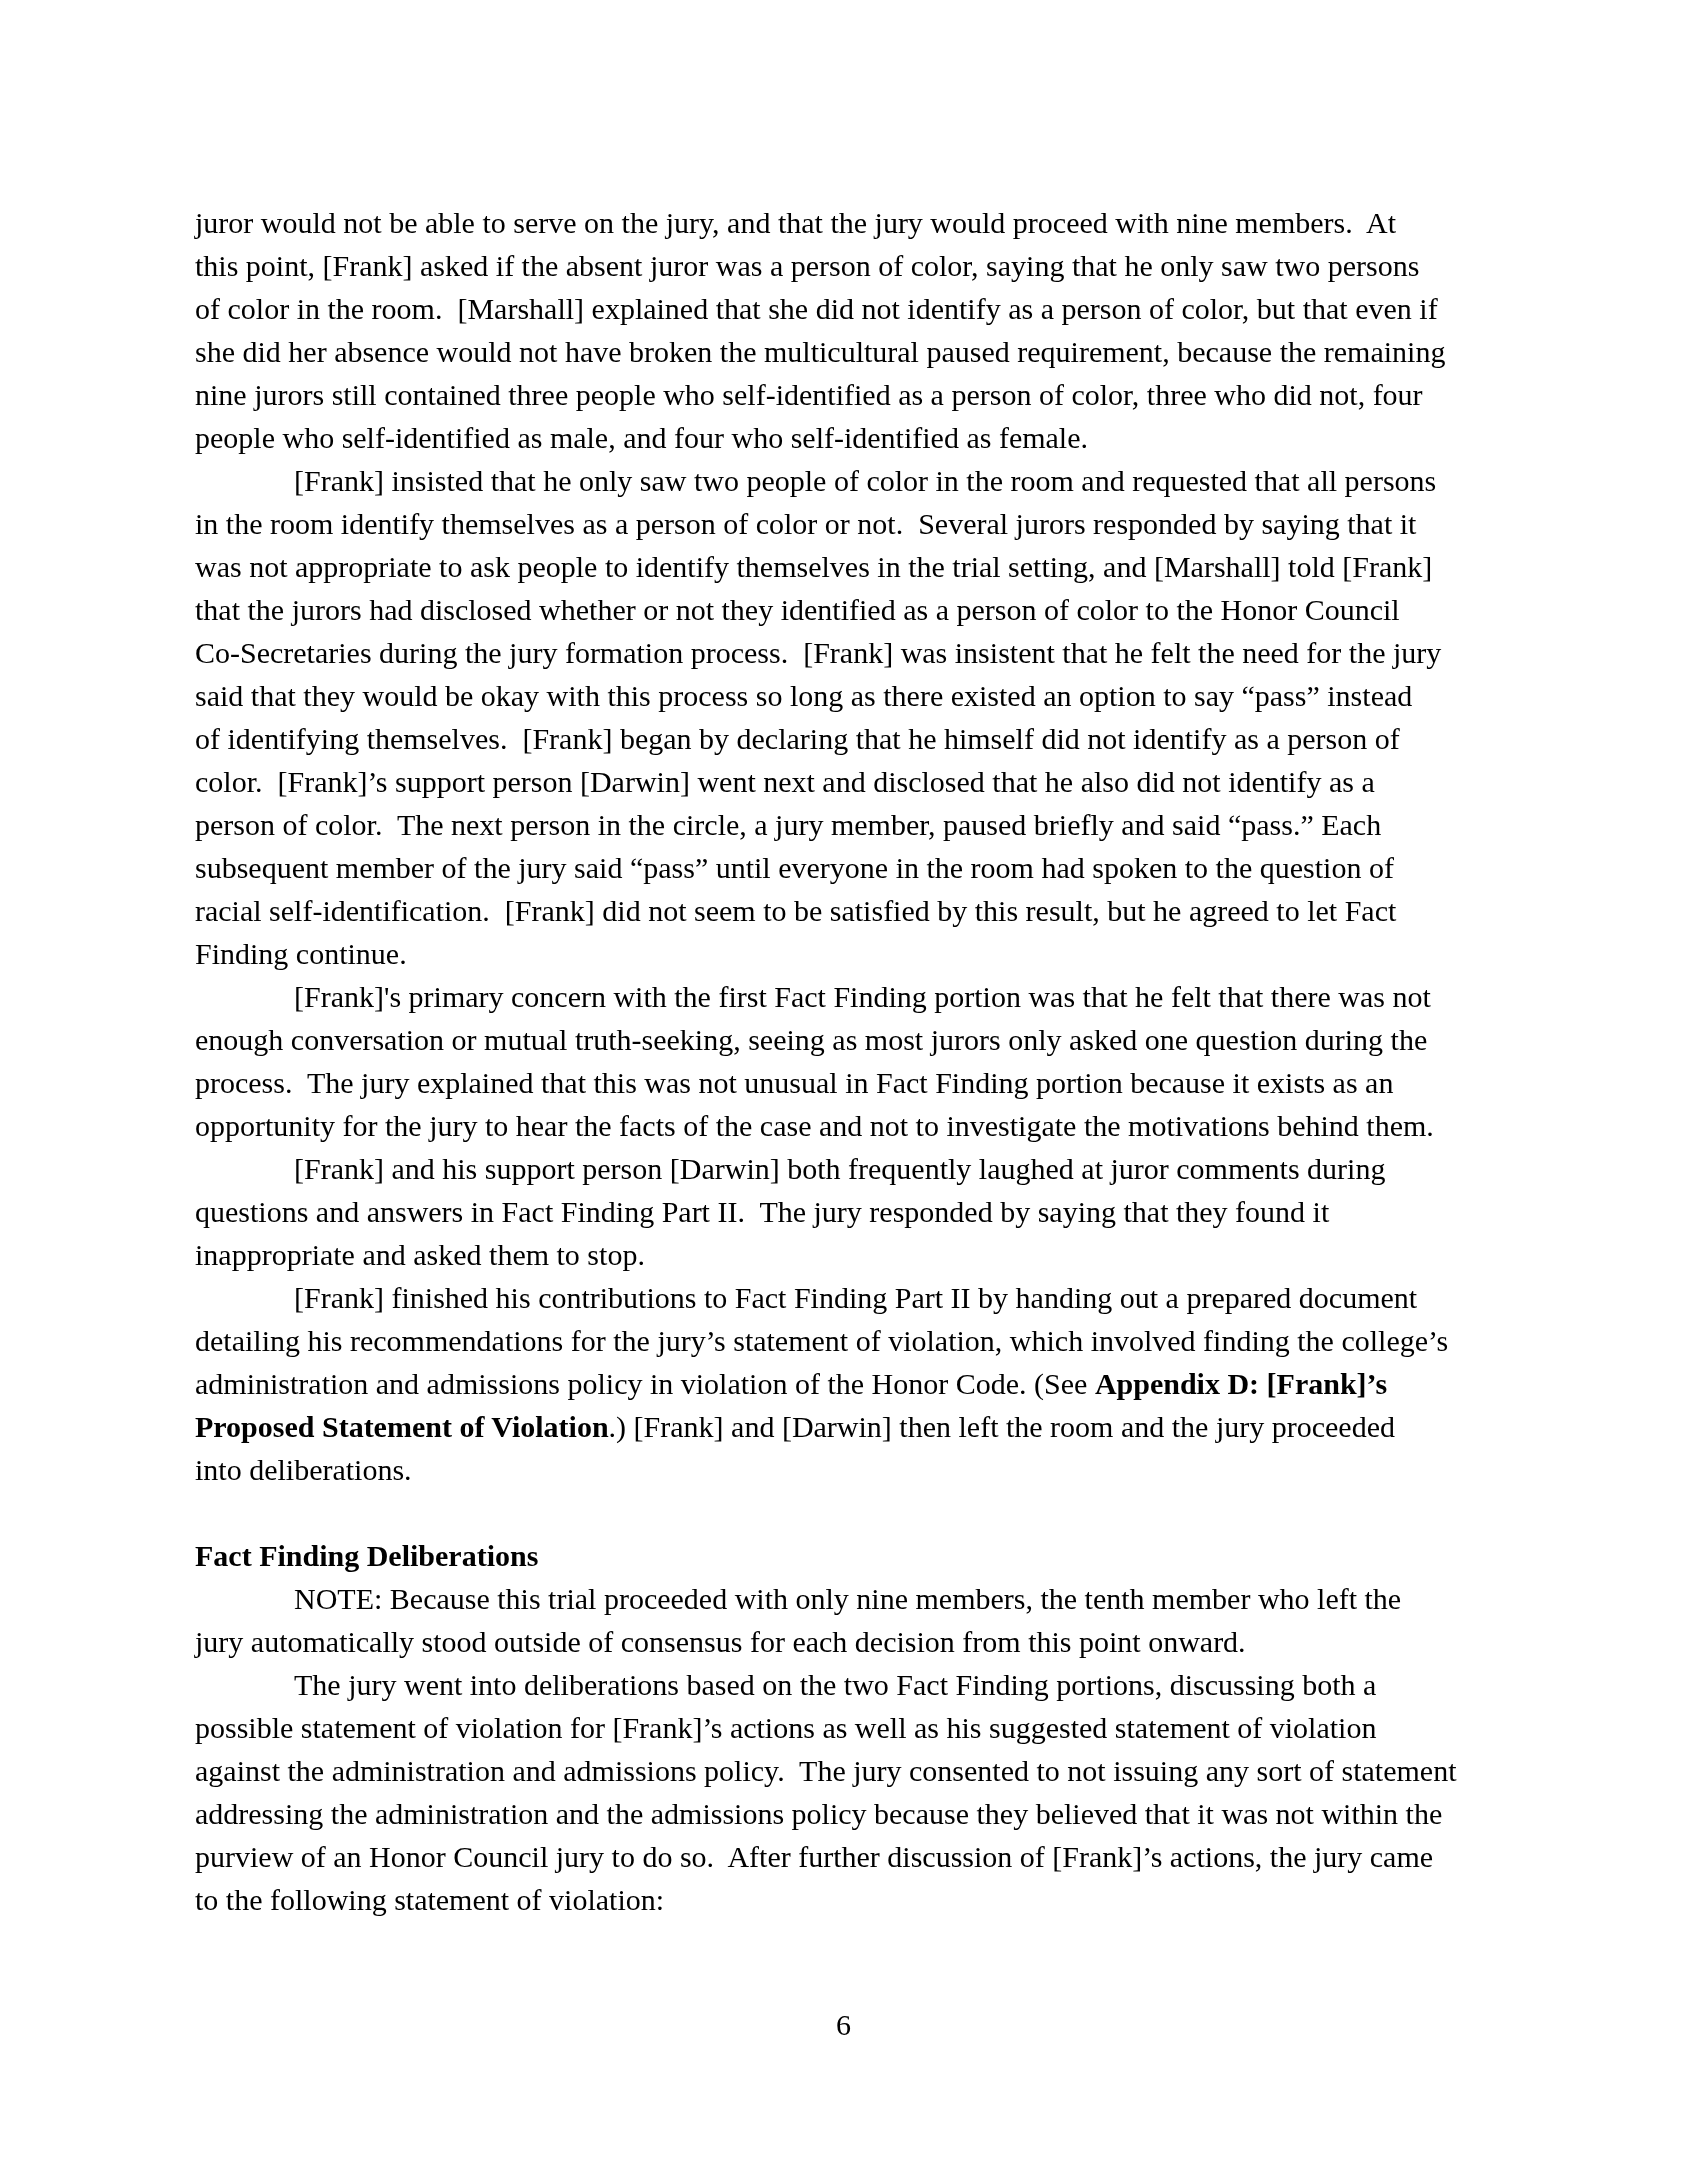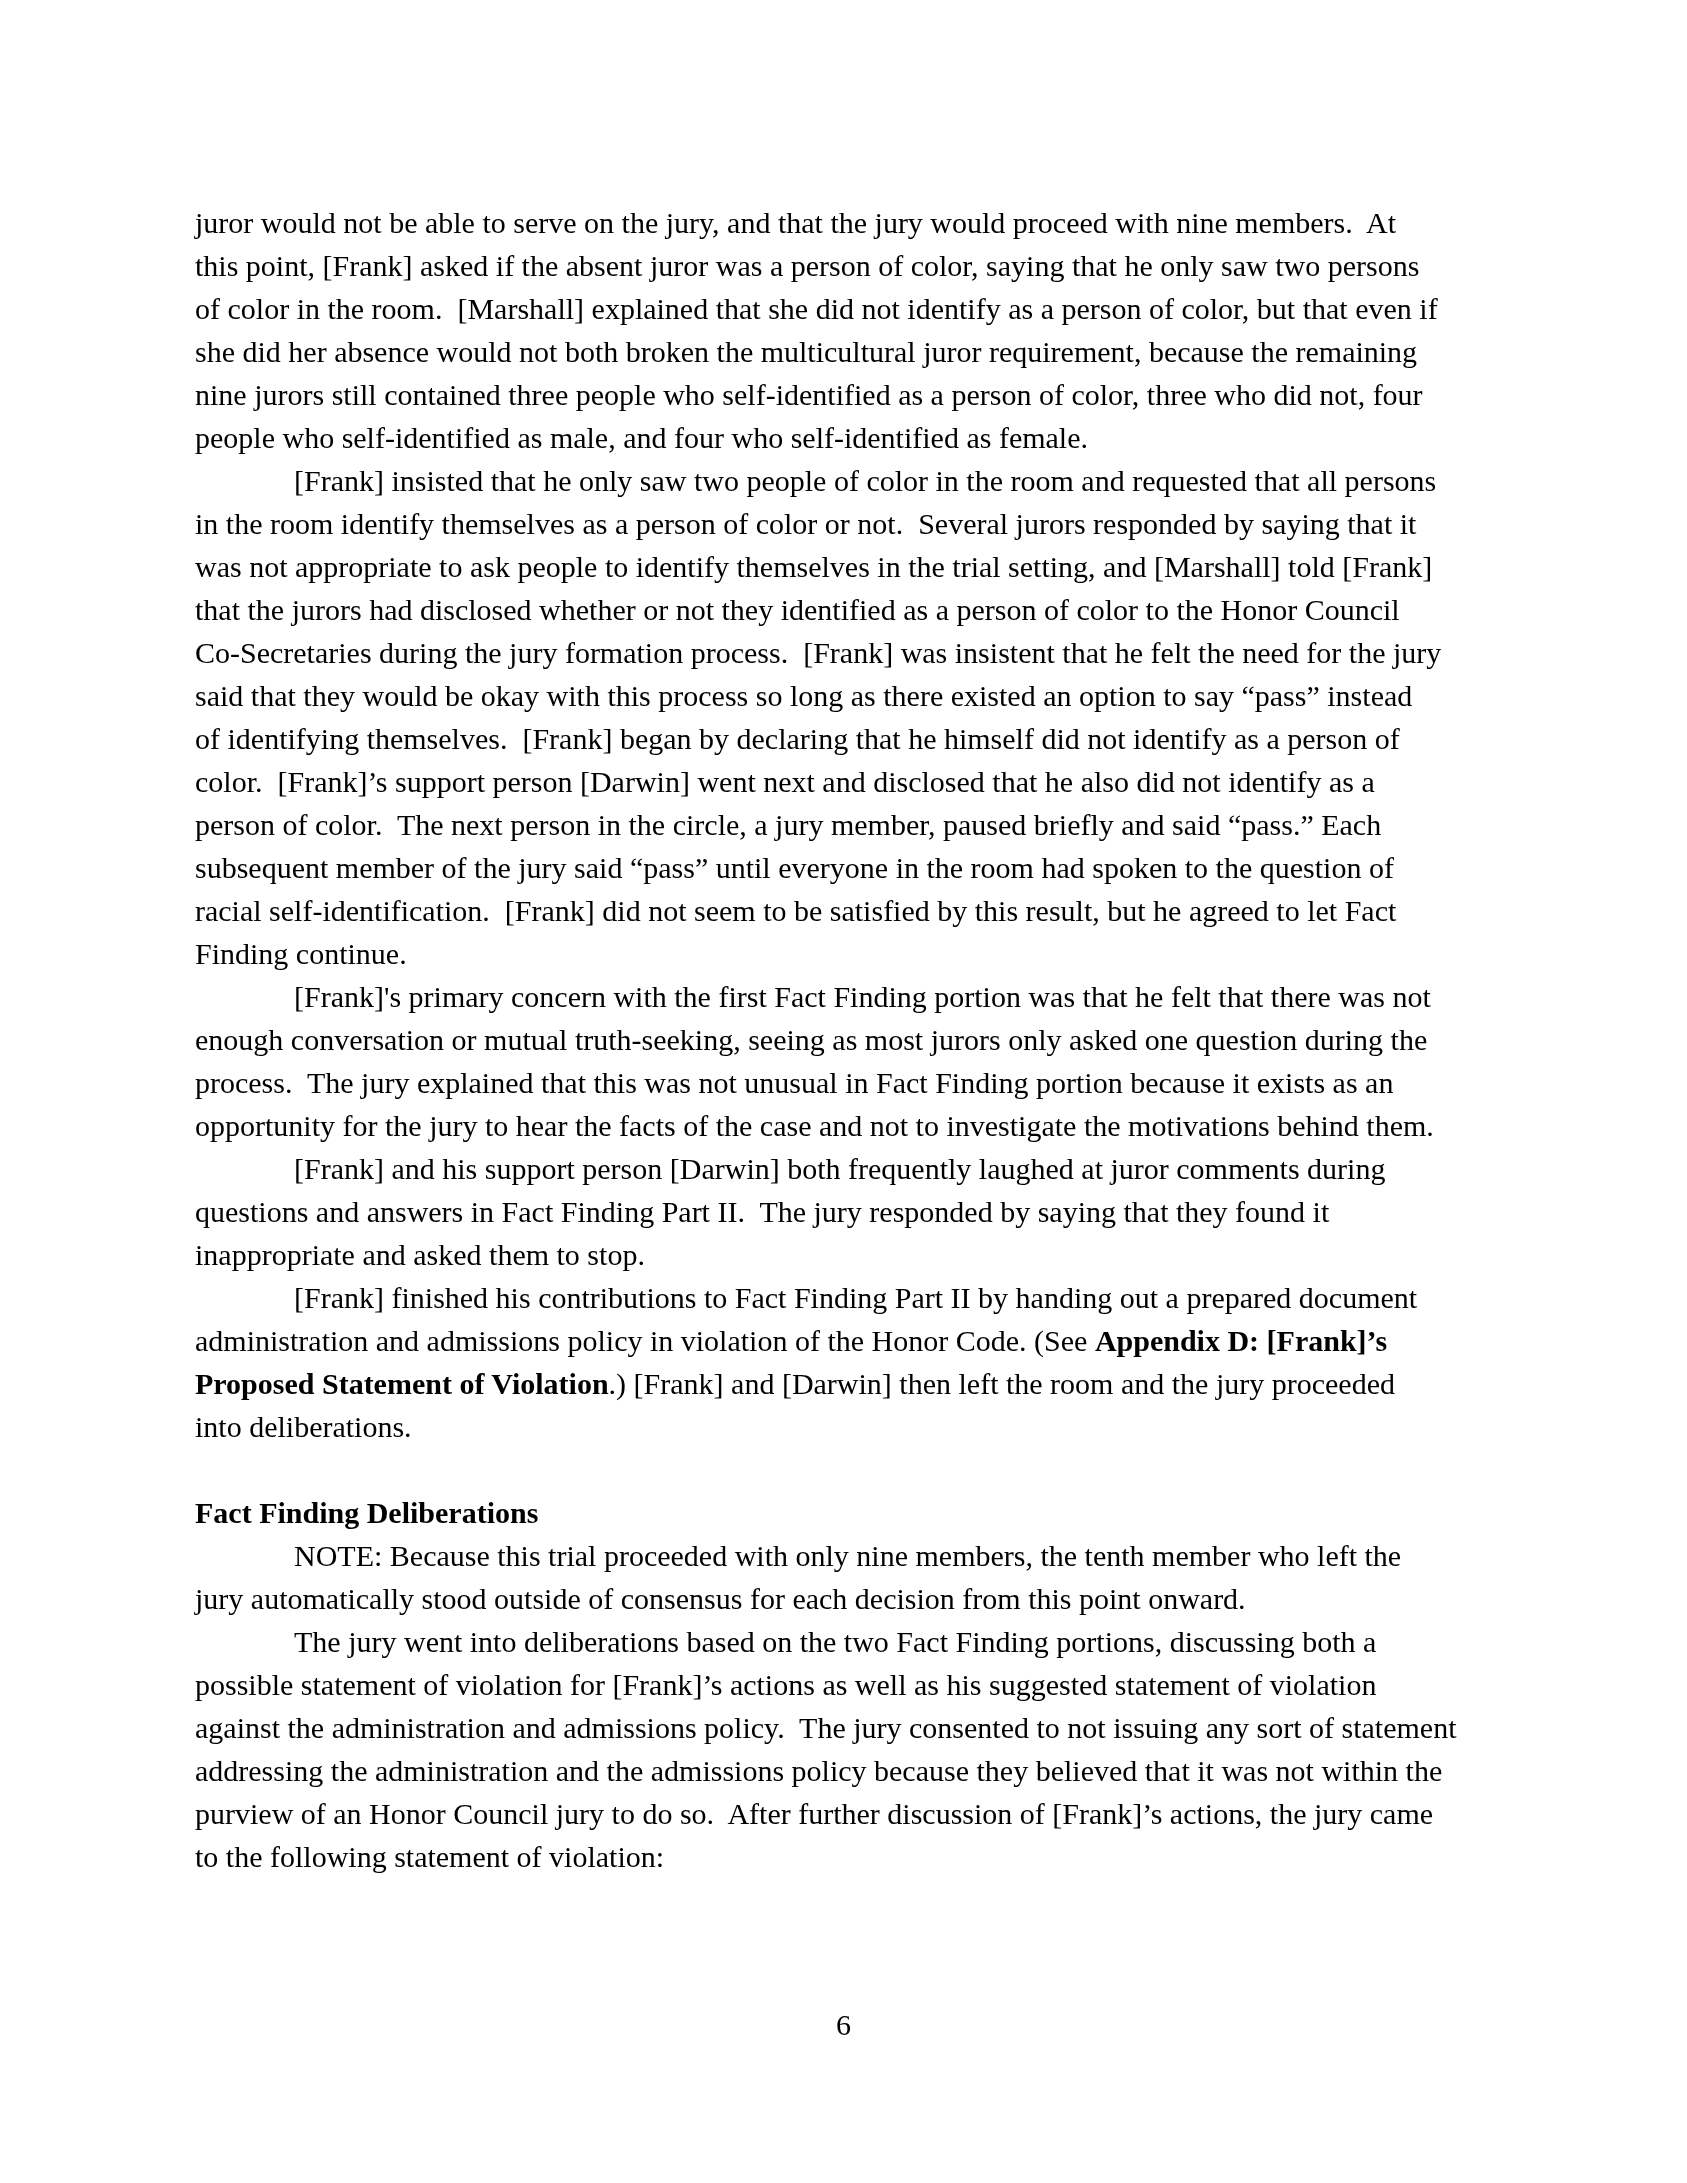--- a/index.html
+++ b/index.html
@@ -43,21 +43,21 @@
   }
 </style>
 </head>
 <body>
 
 <div>
   <div class="text-block">
       <div class="line"><span class="run">juror would not be able to serve on the jury, and that the jury would proceed with nine members.  At</span></div>
       <div class="line"><span class="run">this point, [Frank] asked if the absent juror was a person of color, saying that he only saw two persons</span></div>
       <div class="line"><span class="run">of color in the room.  [Marshall] explained that she did not identify as a person of color, but that even if</span></div>
-      <div class="line"><span class="run">she did her absence would not both broken the multicultural juror requirement, because the remaining</span></div>
+      <div class="line"><span class="run">she did her absence would not have broken the multicultural paused requirement, because the remaining</span></div>
       <div class="line"><span class="run">nine jurors still contained three people who self-identified as a person of color, three who did not, four</span></div>
       <div class="line"><span class="run">people who self-identified as male, and four who self-identified as female.</span></div>
       <div class="line indent"><span class="run">[Frank] insisted that he only saw two people of color in the room and requested that all persons</span></div>
       <div class="line"><span class="run">in the room identify themselves as a person of color or not.  Several jurors responded by saying that it</span></div>
       <div class="line"><span class="run">was not appropriate to ask people to identify themselves in the trial setting, and [Marshall] told [Frank]</span></div>
       <div class="line"><span class="run">that the jurors had disclosed whether or not they identified as a person of color to the Honor Council</span></div>
       <div class="line"><span class="run">Co-Secretaries during the jury formation process.  [Frank] was insistent that he felt the need for the jury</span></div>
       <div class="line"><span class="run">said that they would be okay with this process so long as there existed an option to say “pass” instead</span></div>
       <div class="line"><span class="run">of identifying themselves.  [Frank] began by declaring that he himself did not identify as a person of</span></div>
       <div class="line"><span class="run">color.  [Frank]’s support person [Darwin] went next and disclosed that he also did not identify as a</span></div>
@@ -66,20 +66,21 @@
       <div class="line"><span class="run">racial self-identification.  [Frank] did not seem to be satisfied by this result, but he agreed to let Fact</span></div>
       <div class="line"><span class="run">Finding continue.</span></div>
       <div class="line indent"><span class="run">[Frank]'s primary concern with the first Fact Finding portion was that he felt that there was not</span></div>
       <div class="line"><span class="run">enough conversation or mutual truth-seeking, seeing as most jurors only asked one question during the</span></div>
       <div class="line"><span class="run">process.  The jury explained that this was not unusual in Fact Finding portion because it exists as an</span></div>
       <div class="line"><span class="run">opportunity for the jury to hear the facts of the case and not to investigate the motivations behind them.</span></div>
       <div class="line indent"><span class="run">[Frank] and his support person [Darwin] both frequently laughed at juror comments during</span></div>
       <div class="line"><span class="run">questions and answers in Fact Finding Part II.  The jury responded by saying that they found it</span></div>
       <div class="line"><span class="run">inappropriate and asked them to stop.</span></div>
       <div class="line indent"><span class="run">[Frank] finished his contributions to Fact Finding Part II by handing out a prepared document</span></div>
+      <div class="line"><span class="run">detailing his recommendations for the jury’s statement of violation, which involved finding the college’s</span></div>
       <div class="line"><span class="run">administration and admissions policy in violation of the Honor Code. (See </span><span class="run bold">Appendix D: [Frank]’s</span></div>
       <div class="line"><span class="run bold">Proposed Statement of Violation</span><span class="run">.) [Frank] and [Darwin] then left the room and the jury proceeded</span></div>
       <div class="line"><span class="run">into deliberations.</span></div>
       <div class="line"><span class="run"> </span></div>
       <div class="line heading"><span class="run bold">Fact Finding Deliberations</span></div>
       <div class="line indent"><span class="run underline">NOTE: Because this trial proceeded with only nine members, the tenth member who left the</span></div>
       <div class="line"><span class="run underline">jury automatically stood outside of consensus for each decision from this point onward.</span></div>
       <div class="line indent"><span class="run">The jury went into deliberations based on the two Fact Finding portions, discussing both a</span></div>
       <div class="line"><span class="run">possible statement of violation for [Frank]’s actions as well as his suggested statement of violation</span></div>
       <div class="line"><span class="run">against the administration and admissions policy.  The jury consented to not issuing any sort of statement</span></div>

